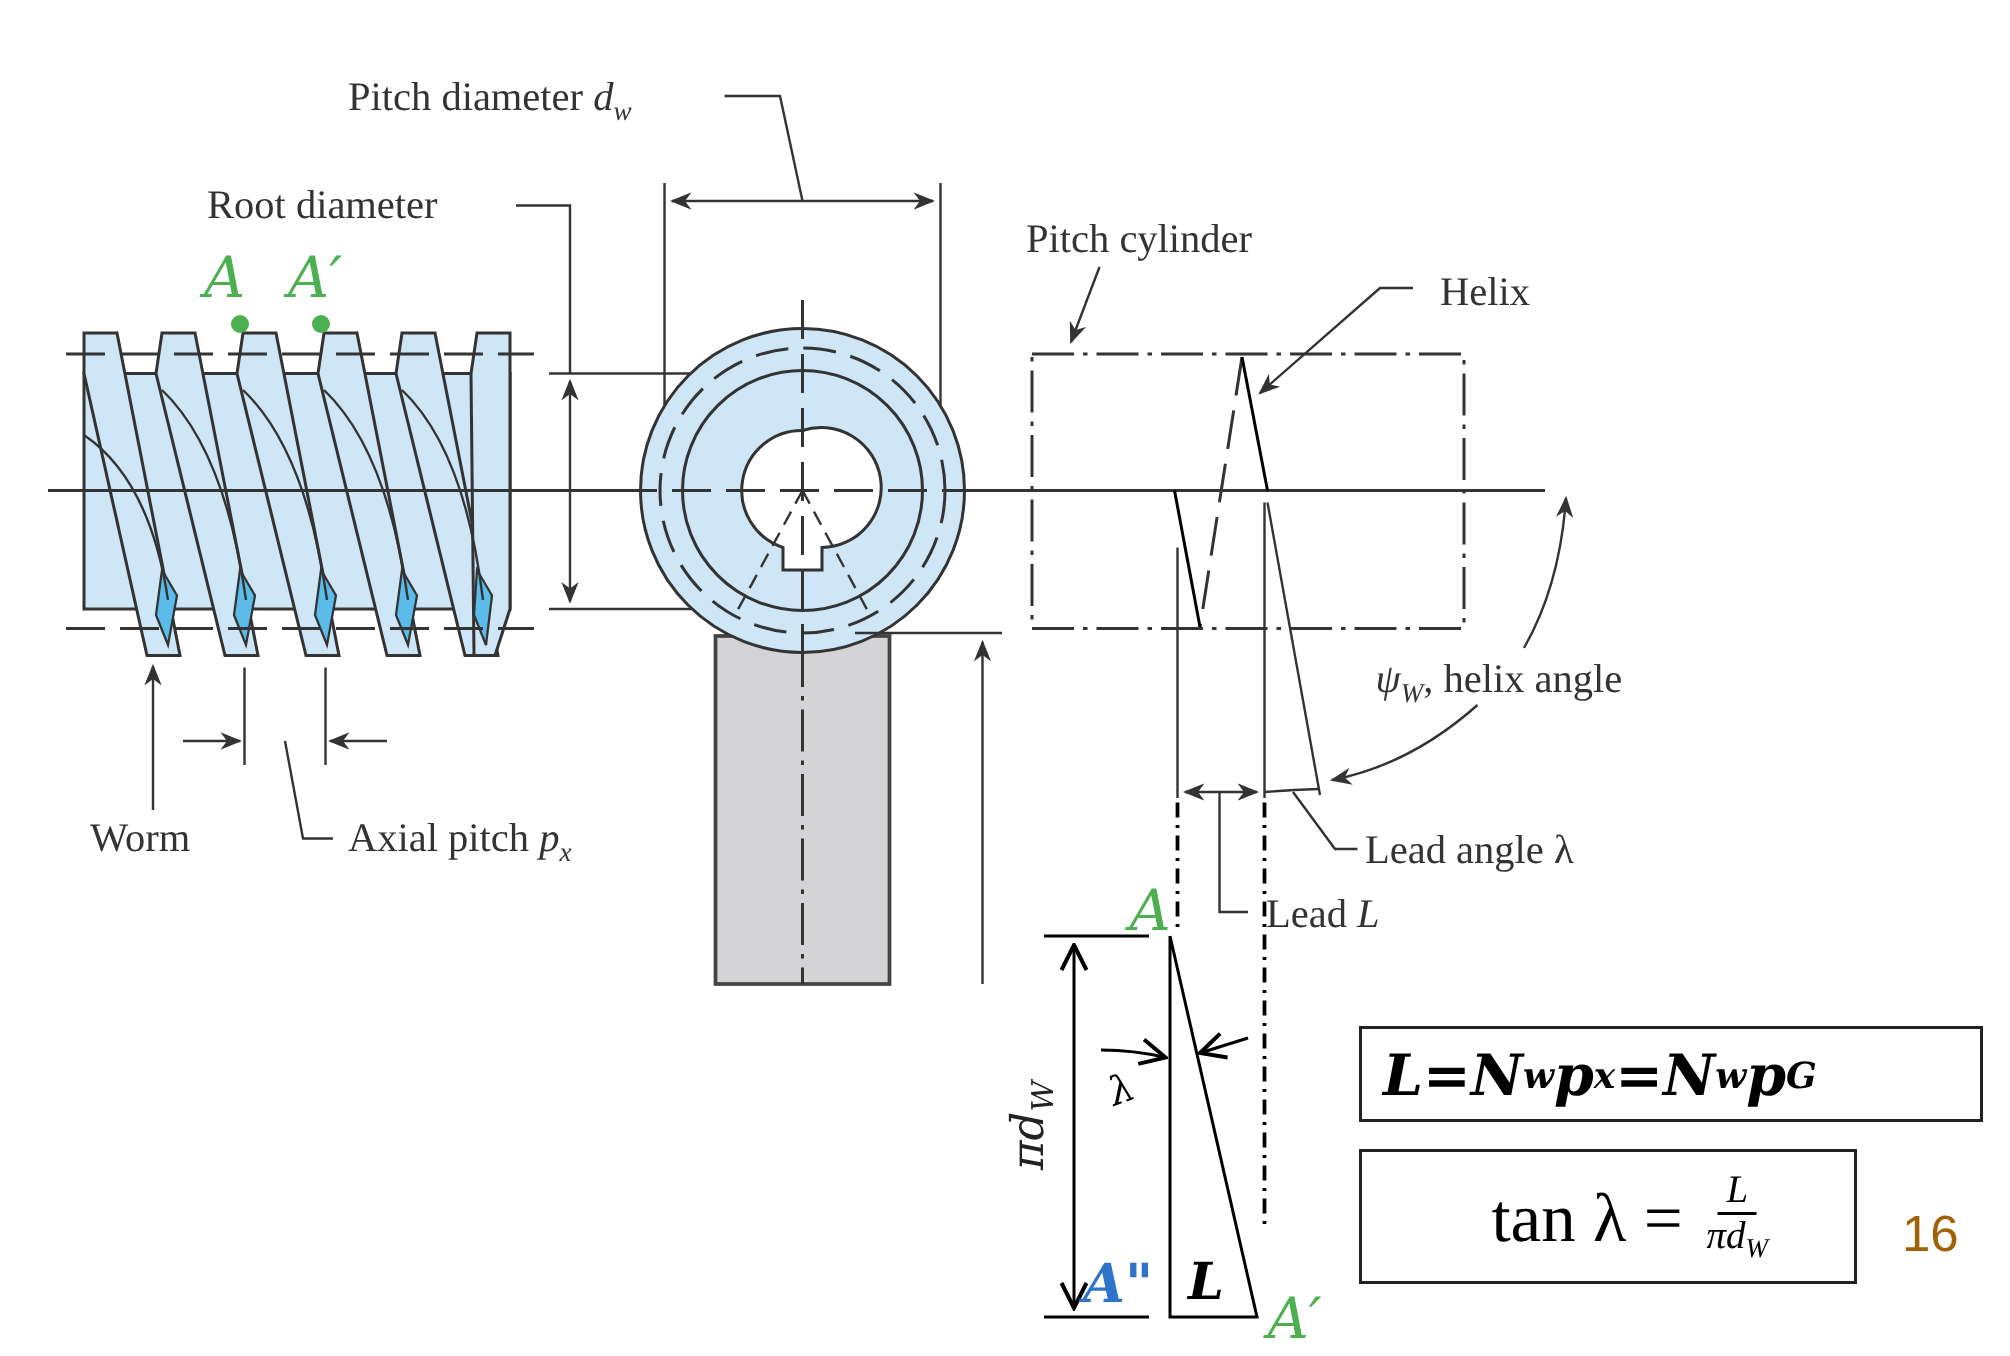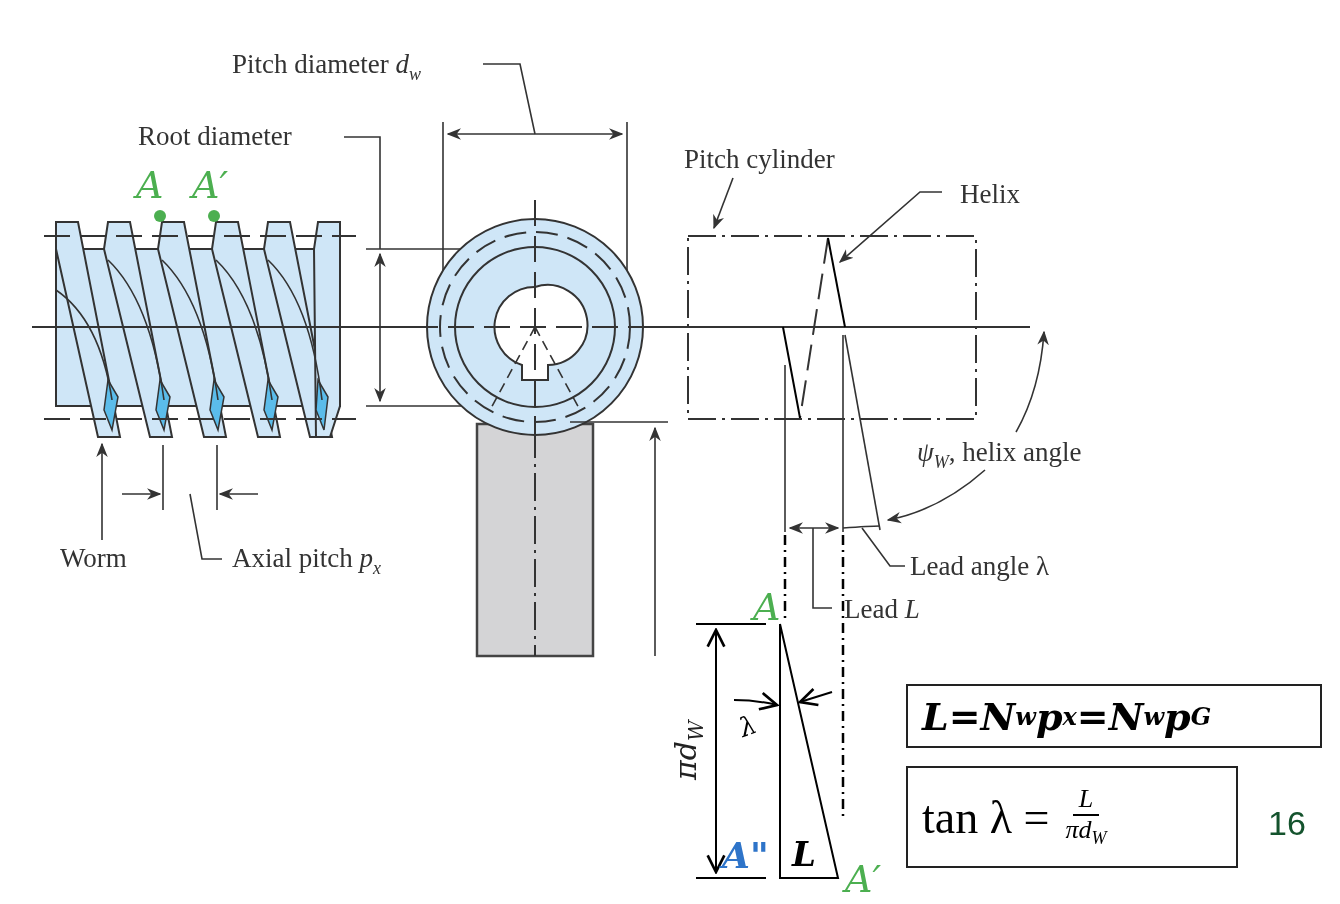--- a/index.html
+++ b/index.html
@@ -15,26 +15,26 @@
   .dash { stroke: #333; stroke-width: 2; fill: none; stroke-dasharray: 26 10; }
   .dashdot { stroke: #333; stroke-width: 2; fill: none; stroke-dasharray: 28 6 3 6; }
   .dashdot-k { stroke: #000; stroke-width: 2.5; fill: none; stroke-dasharray: 10 5 2 5; }
   .thread { fill: #cfe6f7; stroke: #333; stroke-width: 2; }
   .thread-dark { fill: #5bbcea; stroke: #333; stroke-width: 1.5; }
   .body-fill { fill: #cfe6f7; stroke: #333; stroke-width: 2; }
   .gear-shaft { fill: #d4d4d6; stroke: #444; stroke-width: 2.5; }
   .eq-box { position: absolute; border: 2.5px solid #222; background: #fff; }
   .eq1 { left: 906px; top: 684px; width: 416px; height: 64px; font-family: "DejaVu Serif", serif; font-style: italic; font-weight: bold; font-size: 38px; color: #000; display: flex; align-items: center; padding-left: 14px; box-sizing: border-box; white-space: nowrap; }
   .eq1 sub { font-size: 24px; vertical-align: -8px; }
-  .eq2 { left: 906px; top: 766px; width: 332px; height: 102px; font-family: "Liberation Serif", serif; font-size: 46px; color: #000; display: flex; align-items: center; padding-left: 14px; box-sizing: border-box; white-space: nowrap; }
+  .eq2 { left: 906px; top: 766px; width: 332px; height: 90px; font-family: "Liberation Serif", serif; font-size: 46px; color: #000; display: flex; align-items: center; padding-left: 29px; box-sizing: border-box; white-space: nowrap; justify-content: center; }
   .frac { display: inline-flex; flex-direction: column; align-items: center; margin-left: 16px; font-size: 26px; line-height: 1.1; }
   .frac .num { font-style: italic; padding: 0 6px; border-bottom: 2px solid #000; }
   .frac .den { font-style: italic; }
   .frac .den sub { font-size: 18px; }
-  .page-num { position: absolute; left: 1268px; top: 804px; font-family: "Liberation Sans", sans-serif; font-size: 34px; color: #14532d; }
+  .page-num { position: absolute; left: 1268px; top: 804px; font-family: "Liberation Sans", sans-serif; font-size: 34px; color: #a16207; }
   .pidw { position: absolute; left: 668px; top: 780px; transform: rotate(-90deg); transform-origin: left top; font-family: "DejaVu Serif", serif; font-style: italic; font-size: 30px; color: #222; white-space: nowrap; }
   .pidw sub { font-size: 20px; }
 </style>
 </head>
 <body>
 
 <svg id="diagram" width="1340" height="904" viewBox="0 0 1340 904">
   <defs>
     <marker id="arr" viewBox="0 0 10 10" refX="9" refY="5" markerWidth="9" markerHeight="9" orient="auto-start-reverse">
       <path d="M0,1 L10,5 L0,9 L3,5 Z" fill="#333"></path>

